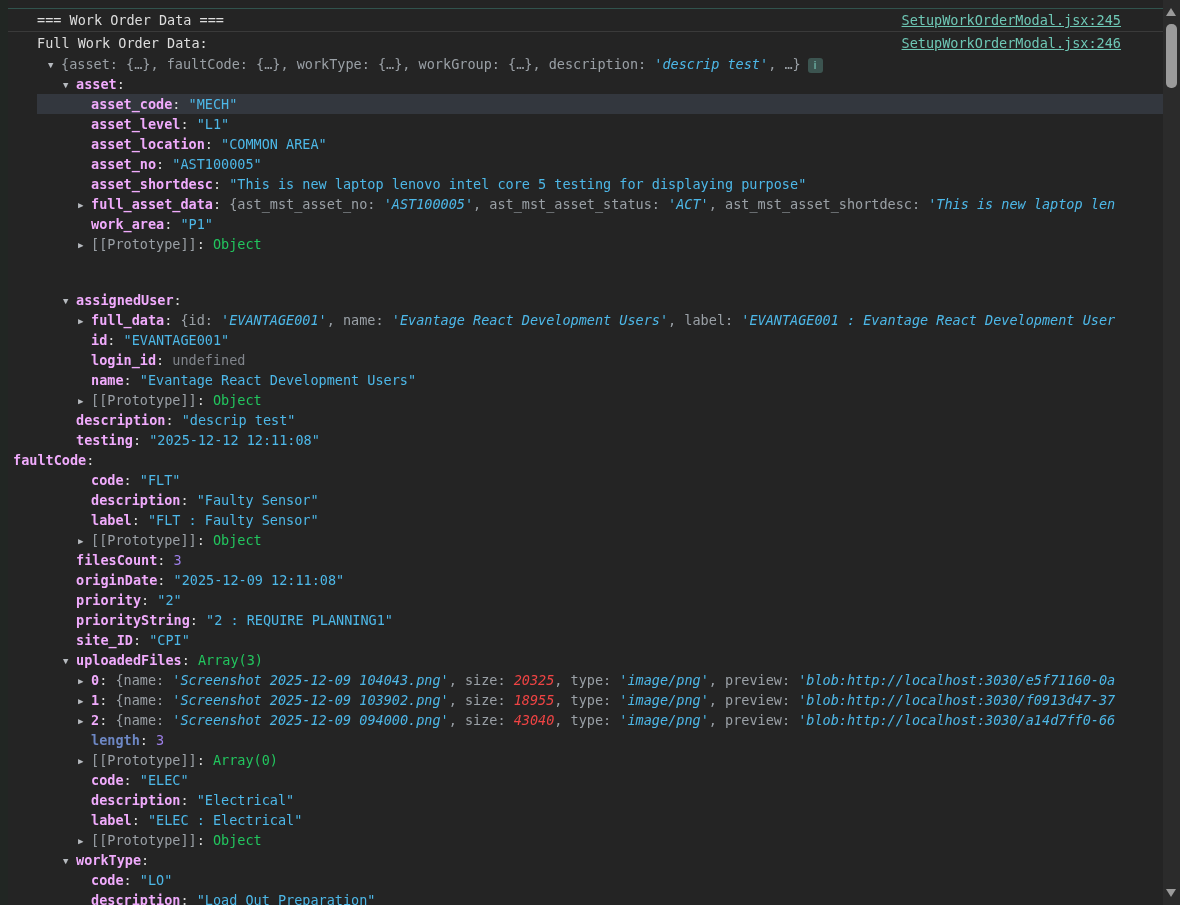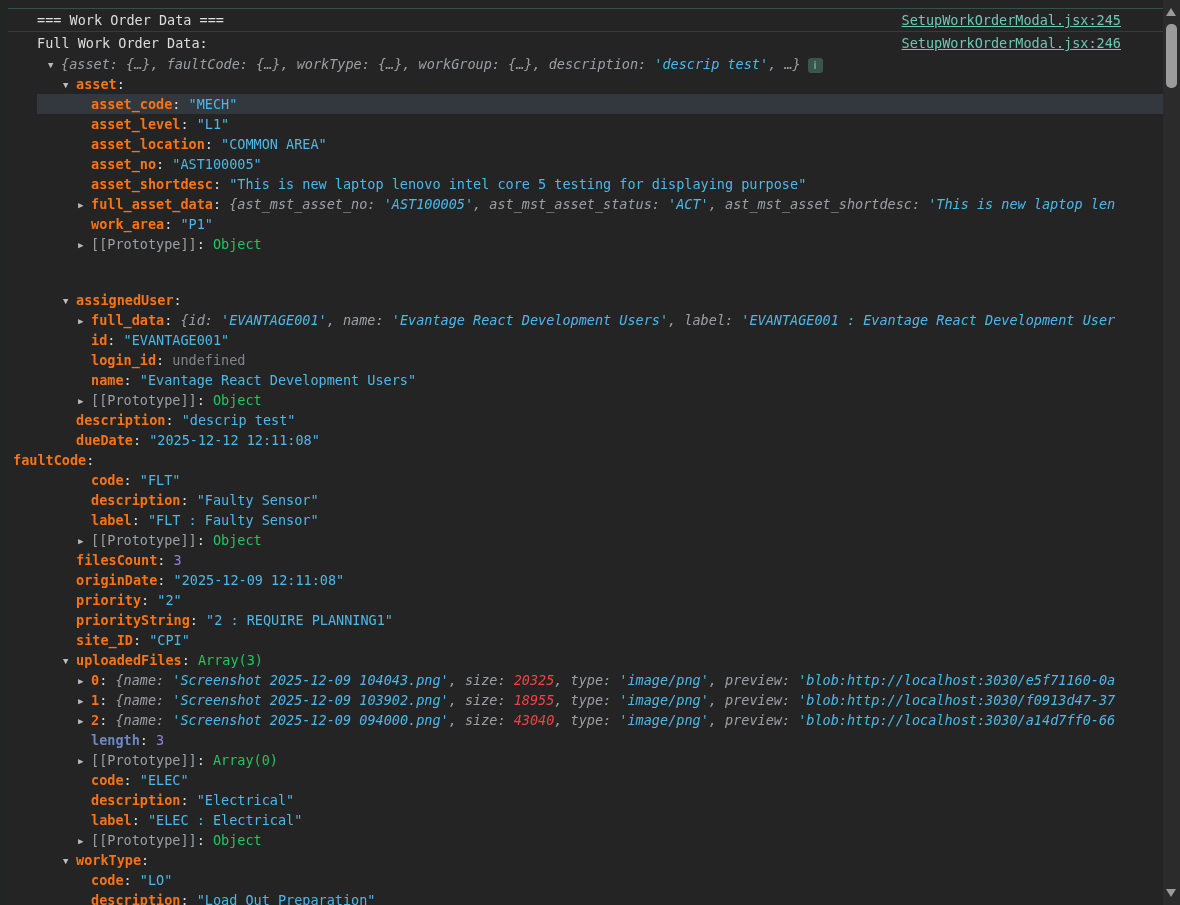--- a/index.html
+++ b/index.html
@@ -28,29 +28,29 @@
   .tree{position:relative;}
   .row{
     height:20px;line-height:20px;white-space:nowrap;overflow:hidden;
     color:#d9d9d9;
   }
   .row.hl{background:#33373e;}
   .arr{
     display:inline-block;width:13px;color:#b6babf;font-size:9px;
     vertical-align:middle;line-height:20px;font-style:normal;
   }
-  .k{color:#f97316;font-weight:bold;}
+  .k{color:#f0abfc;font-weight:bold;}
   .kd{color:#6d87c4;font-weight:bold;}
   .p{color:#d9d9d9;}
   .w{color:#22c55e;}
   .s{color:#4db8e8;}
   .n{color:#9d7fe8;}
   .u{color:#81858c;}
   .m{color:#9aa0a6;}
-  .pv{color:#9aa0a6;font-style:italic;}
+  .pv{color:#9aa0a6;}
   .pvs{color:#4db8e8;font-style:italic;}
   .pvn{color:#ef4444;font-style:italic;}
   .badge{
     display:inline-block;width:15px;height:15px;line-height:15px;
     margin-left:7px;border-radius:3px;background:#3c5450;color:#79c8ba;
     font-size:11px;font-style:normal;text-align:center;vertical-align:middle;
     font-family:"DejaVu Sans",sans-serif;
   }
   .scrollbar{
     position:absolute;right:0;top:0;width:17px;height:905px;
@@ -95,21 +95,21 @@
         <div class="row" style="padding-left: 78px;"><span class="arr">▶</span><span class="k">full_asset_data</span><span class="p">: </span><span class="pv">{ast_mst_asset_no: </span><span class="pvs">'AST100005'</span><span class="pv">, ast_mst_asset_status: </span><span class="pvs">'ACT'</span><span class="pv">, ast_mst_asset_shortdesc: </span><span class="pvs">'This is new laptop len</span></div>
         <div class="row" style="padding-left: 91px;"><span class="k">work_area</span><span class="p">: </span><span class="s">"P1"</span></div>
         <div class="row" style="padding-left: 78px;"><span class="arr">▶</span><span class="m">[[Prototype]]</span><span class="p">: </span><span class="w">Object</span></div>
         <div class="row" style="padding-left: 63px; margin-top: 36px;"><span class="arr">▼</span><span class="k">assignedUser</span><span class="p">:</span></div>
         <div class="row" style="padding-left: 78px;"><span class="arr">▶</span><span class="k">full_data</span><span class="p">: </span><span class="pv">{id: </span><span class="pvs">'EVANTAGE001'</span><span class="pv">, name: </span><span class="pvs">'Evantage React Development Users'</span><span class="pv">, label: </span><span class="pvs">'EVANTAGE001 : Evantage React Development User</span></div>
         <div class="row" style="padding-left: 91px;"><span class="k">id</span><span class="p">: </span><span class="s">"EVANTAGE001"</span></div>
         <div class="row" style="padding-left: 91px;"><span class="k">login_id</span><span class="p">: </span><span class="u">undefined</span></div>
         <div class="row" style="padding-left: 91px;"><span class="k">name</span><span class="p">: </span><span class="s">"Evantage React Development Users"</span></div>
         <div class="row" style="padding-left: 78px;"><span class="arr">▶</span><span class="m">[[Prototype]]</span><span class="p">: </span><span class="w">Object</span></div>
         <div class="row" style="padding-left: 76px;"><span class="k">description</span><span class="p">: </span><span class="s">"descrip test"</span></div>
-        <div class="row" style="padding-left: 76px;"><span class="k">dueDate</span><span class="p">: </span><span class="s">"2025-12-12 12:11:08"</span></div>
+        <div class="row" style="padding-left: 76px;"><span class="k">testing</span><span class="p">: </span><span class="s">"2025-12-12 12:11:08"</span></div>
         <div class="row" style=""><span class="arr">▼</span><span class="k">faultCode</span><span class="p">:</span></div>
         <div class="row" style="padding-left: 91px;"><span class="k">code</span><span class="p">: </span><span class="s">"FLT"</span></div>
         <div class="row" style="padding-left: 91px;"><span class="k">description</span><span class="p">: </span><span class="s">"Faulty Sensor"</span></div>
         <div class="row" style="padding-left: 91px;"><span class="k">label</span><span class="p">: </span><span class="s">"FLT : Faulty Sensor"</span></div>
         <div class="row" style="padding-left: 78px;"><span class="arr">▶</span><span class="m">[[Prototype]]</span><span class="p">: </span><span class="w">Object</span></div>
         <div class="row" style="padding-left: 76px;"><span class="k">filesCount</span><span class="p">: </span><span class="n">3</span></div>
         <div class="row" style="padding-left: 76px;"><span class="k">originDate</span><span class="p">: </span><span class="s">"2025-12-09 12:11:08"</span></div>
         <div class="row" style="padding-left: 76px;"><span class="k">priority</span><span class="p">: </span><span class="s">"2"</span></div>
         <div class="row" style="padding-left: 76px;"><span class="k">priorityString</span><span class="p">: </span><span class="s">"2 : REQUIRE PLANNING1"</span></div>
         <div class="row" style="padding-left: 76px;"><span class="k">site_ID</span><span class="p">: </span><span class="s">"CPI"</span></div>

